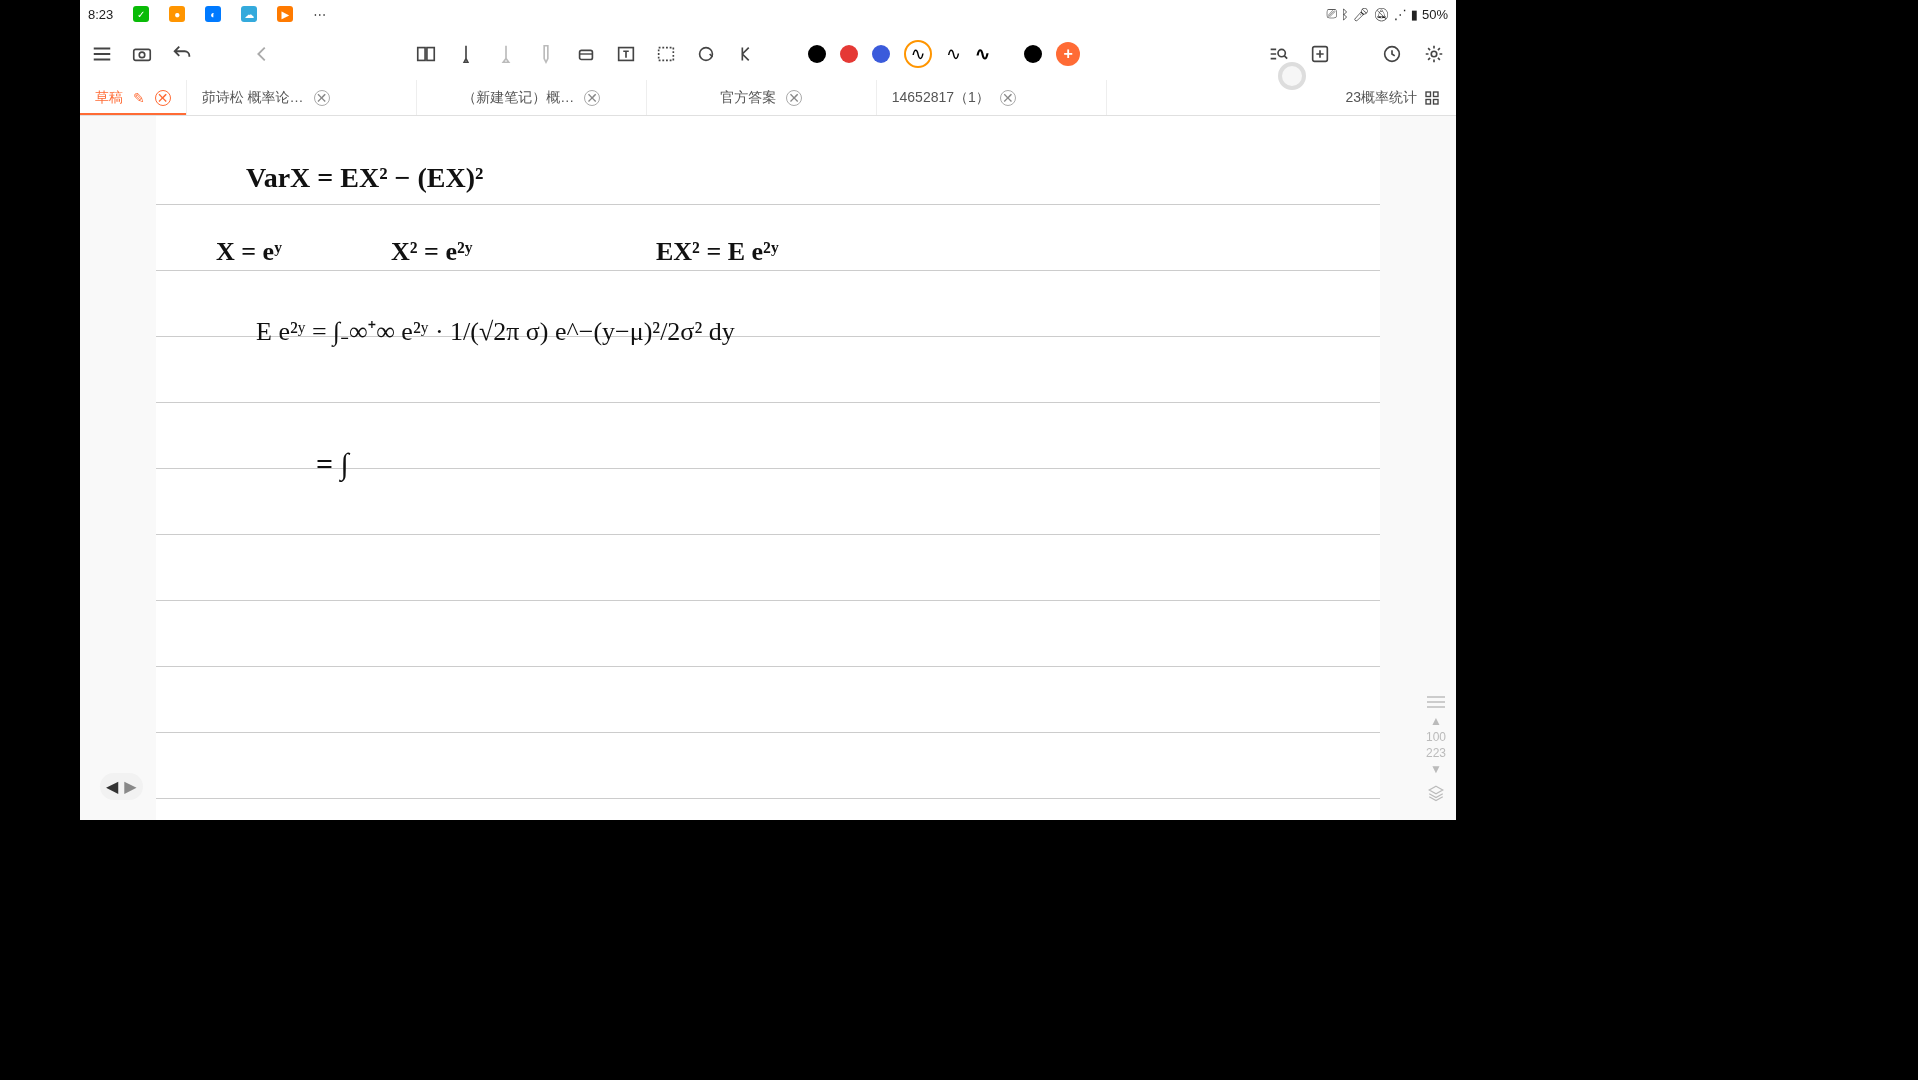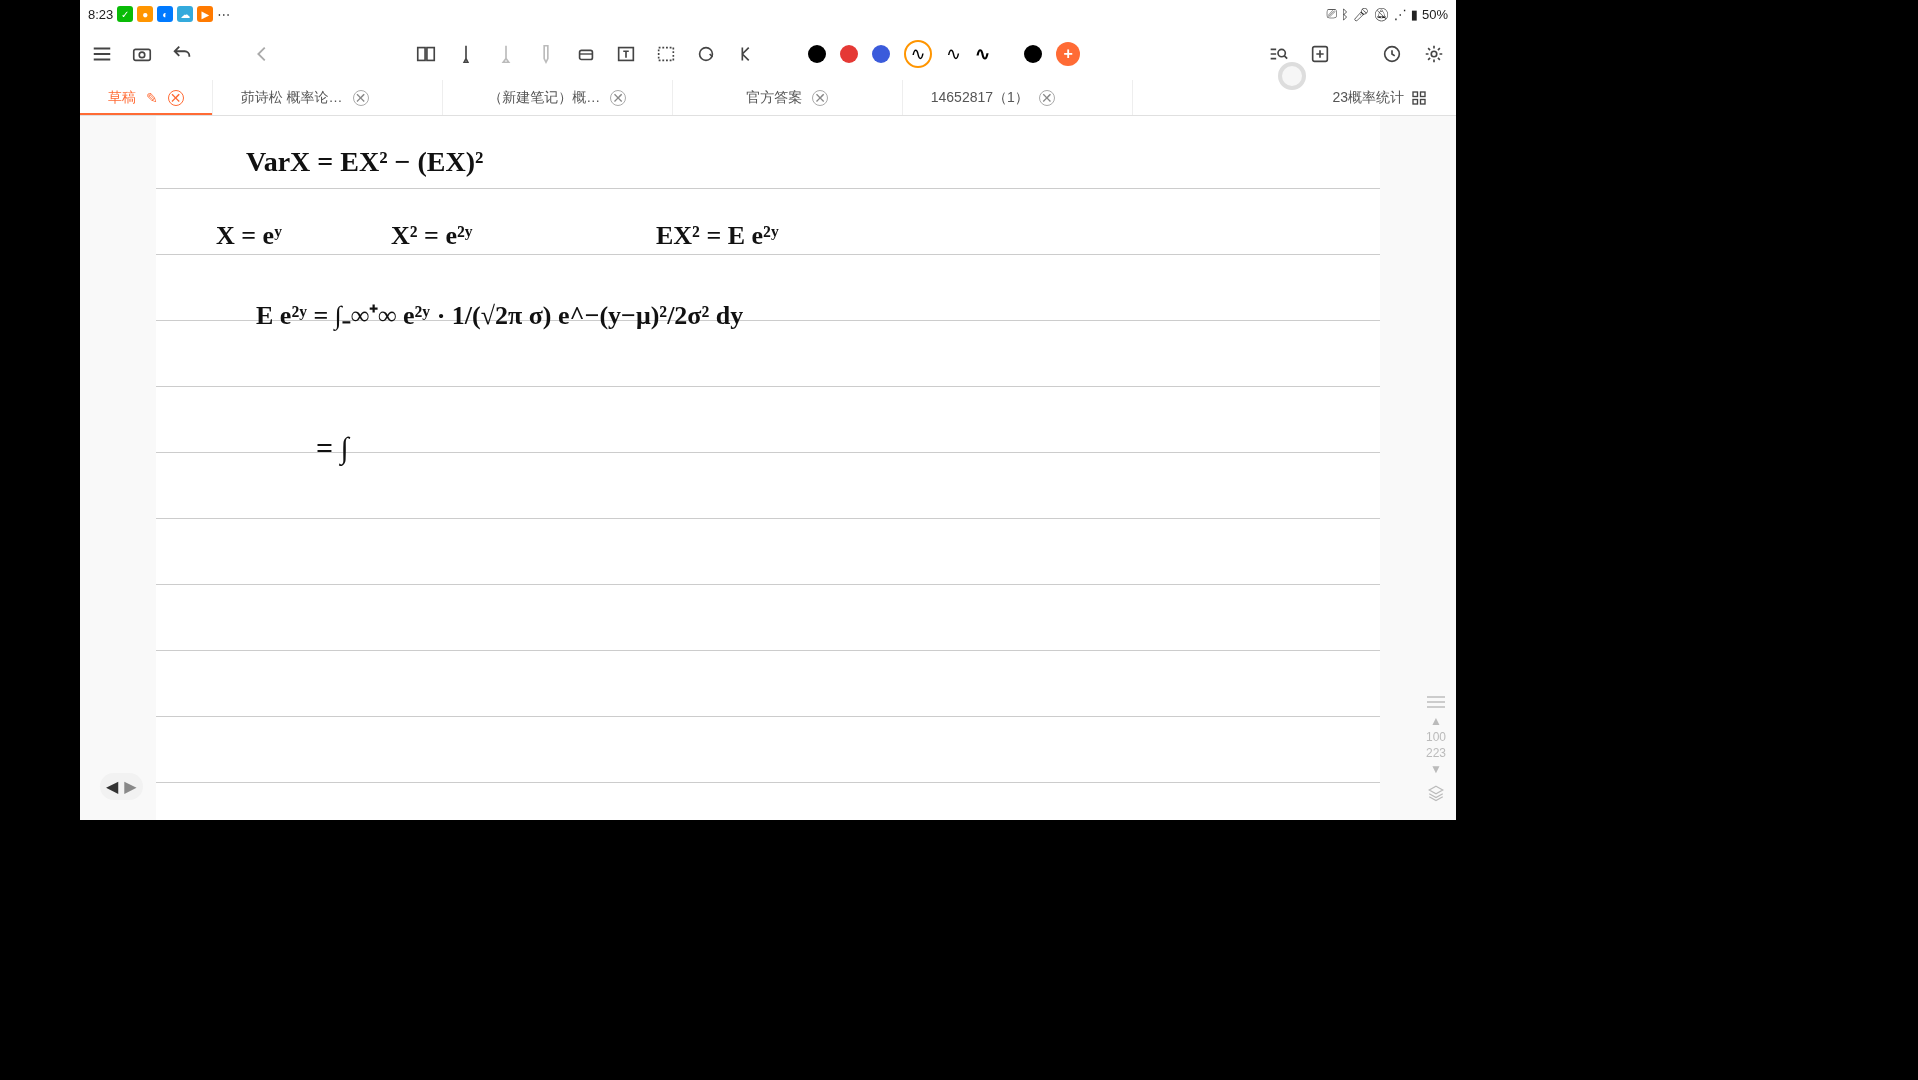--- a/index.html
+++ b/index.html
@@ -3,21 +3,21 @@
   <meta charset="utf-8">
   <style>
     * { box-sizing: border-box; margin: 0; padding: 0; }
     body { font-family: -apple-system, sans-serif; background: #000; width: 1918px; height: 1080px; position: relative; }
     .screen { position: absolute; left: 80px; top: 0; width: 1376px; height: 820px; background: #fff; }
     .letterbox-left { position: absolute; left: 0; top: 0; width: 80px; height: 820px; background: #000; }
     .letterbox-right { position: absolute; left: 1456px; top: 0; width: 462px; height: 820px; background: #000; }
     .letterbox-bottom { position: absolute; left: 0; top: 820px; width: 1918px; height: 260px; background: #000; }
 
     .status-bar { height: 28px; display: flex; justify-content: space-between; align-items: center; padding: 0 8px; font-size: 13px; color: #222; background:#fff; }
-    .status-left { display: flex; align-items: center; gap: 4px; }
+    .status-left { display: flex; align-items: center; gap: 20px; }
     .status-right { display: flex; align-items: center; gap: 4px; }
     .sicon { width: 16px; height: 16px; display: inline-flex; align-items: center; justify-content: center; border-radius: 3px; font-size: 10px; color: #fff; }
     .si-green { background:#09bb07; }
     .si-orange { background:#ff9500; }
     .si-blue { background:#007aff; }
     .si-cloud { background:#34aadc; }
     .si-orange2 { background:#ff7a00; }
 
     .toolbar { height: 52px; display: flex; align-items: center; padding: 0 10px; gap: 20px; background:#fff; }
     .tool-group-left { display: flex; align-items: center; gap: 16px; }
@@ -28,30 +28,30 @@
     .ticon svg { width: 22px; height: 22px; }
     .dot { width: 18px; height: 18px; border-radius: 50%; }
     .dot-black { background:#000; }
     .dot-red { background:#e53935; }
     .dot-blue { background:#3b5bdb; }
     .dot-ring { border: 2px solid #ff9500; border-radius: 50%; width:28px; height:28px; display:flex; align-items:center; justify-content:center; }
     .wavy { font-size: 18px; }
     .addbtn { width:24px; height:24px; border-radius:50%; background:#ff6b35; color:#fff; display:flex; align-items:center; justify-content:center; font-size:16px; font-weight:bold; }
 
     .tabs { height: 36px; display: flex; align-items: stretch; border-bottom: 1px solid #e0e0e0; background:#fff; }
-    .tab { display: flex; align-items: center; padding: 0 28px; font-size: 14px; color: #555; position: relative; border-right: 1px solid #eee; gap:10px; }
+    .tab { display: flex; align-items: center; padding: 0 15px; font-size: 14px; color: #555; position: relative; border-right: 1px solid #eee; gap:10px; }
     .tab.active { color: #ff6b35; }
     .tab.active::after { content:''; position:absolute; bottom:0; left:0; right:0; height:2px; background:#ff6b35; }
     .tab .close { color:#888; font-size:14px; border:1.5px solid #aaa; border-radius:50%; width:16px; height:16px; display:inline-flex; align-items:center; justify-content:center; line-height:1; }
     .tab.active .close { border-color:#ff6b35; color:#ff6b35; }
     .tab .edit { color:#ff6b35; }
     .tab-last { margin-left:auto; border-right:none; gap:6px; }
 
     .canvas { position: relative; height: 704px; background: #fff; }
-    .paper { position:absolute; left:76px; top:0; width:1224px; height:704px; }
+    .paper { position:absolute; left:76px; top:16px; width:1224px; height:704px; }
     .ruled { position:absolute; left:0; right:0; height:1px; background:#ccc; }
     .handwriting { position:absolute; font-family: 'Segoe Script', 'Comic Sans MS', cursive; color:#111; }
 
     .nav-arrows { position:absolute; left:20px; bottom:20px; display:flex; background:#f2f2f2; border-radius:14px; padding:4px 6px; gap:6px; }
     .nav-arrows span { color:#888; font-size:16px; }
     .nav-arrows .active { color:#333; }
 
     .side-indicator { position:absolute; right:10px; bottom:15px; display:flex; flex-direction:column; align-items:center; gap:2px; color:#bbb; font-size:12px; }
     .side-indicator .tri { font-size:12px; }
     .side-indicator .bars { display:flex; flex-direction:column; gap:3px; margin-bottom:4px;}
@@ -257,21 +257,21 @@
       <div class="ruled" style="top:402px"></div>
       <div class="ruled" style="top:468px"></div>
       <div class="ruled" style="top:534px"></div>
       <div class="ruled" style="top:600px"></div>
       <div class="ruled" style="top:666px"></div>
 
       <div class="handwriting" style="left:90px;top:30px;font-size:28px;font-weight:600">VarX  =   EX² −  (EX)²</div>
       <div class="handwriting" style="left:60px;top:105px;font-size:26px;font-weight:600">X = eʸ</div>
       <div class="handwriting" style="left:235px;top:105px;font-size:26px;font-weight:600">X² = e²ʸ</div>
       <div class="handwriting" style="left:500px;top:105px;font-size:26px;font-weight:600">EX² =  E e²ʸ</div>
-      <div class="handwriting" style="left:100px;top:180px;font-size:26px;font-weight:700">E e²ʸ =   ∫₋∞⁺∞  e²ʸ ·  1/(√2π σ)  e^−(y−μ)²/2σ²  dy</div>
+      <div class="handwriting" style="left:100px;top:180px;font-size:26px;font-weight:400">E e²ʸ =   ∫₋∞⁺∞  e²ʸ ·  1/(√2π σ)  e^−(y−μ)²/2σ²  dy</div>
       <div class="handwriting" style="left:160px;top:315px;font-size:30px;font-weight:600">=    ∫</div>
     </div>
 
     <div class="nav-arrows">
       <span class="active">◀</span>
       <span>▶</span>
     </div>
 
     <div class="side-indicator">
       <div class="bars">

